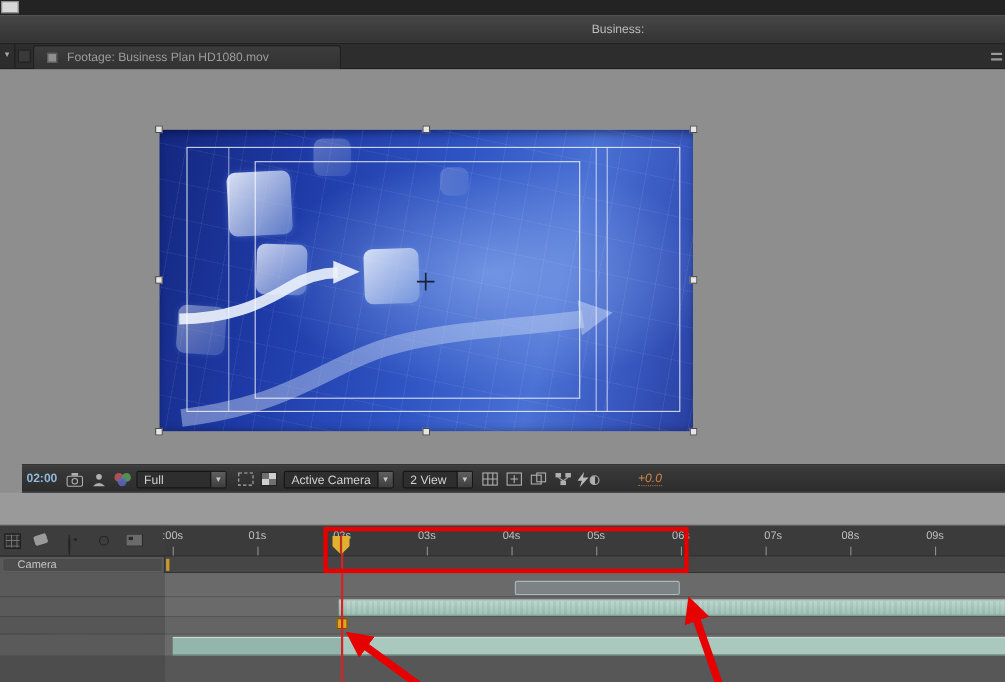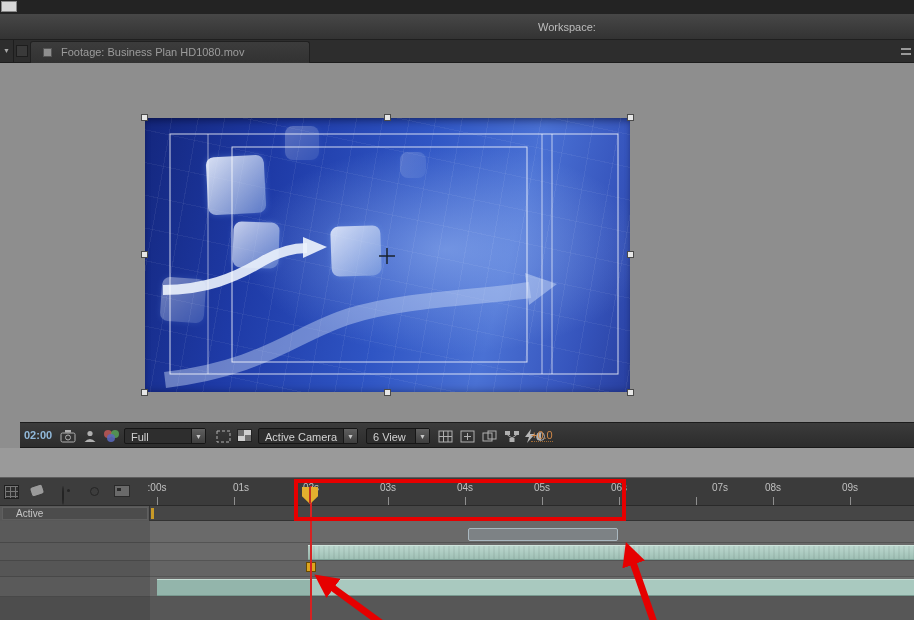--- a/index.html
+++ b/index.html
@@ -42,21 +42,21 @@
   .sq { position:absolute; border-radius:8px; background:linear-gradient(135deg, rgba(238,244,255,.95), rgba(150,180,230,.55)); box-shadow:0 0 6px rgba(120,160,240,.4); }
   .pv-svg { position:absolute; left:0; top:0; }
   .hdl { position:absolute; width:7px; height:7px; background:#e6e6e6; border:1px solid #4a4a4a; }
 
   
   .vtoolbar { position:absolute; left:0; top:422px; width:914px; height:26px; background:linear-gradient(#3b3b3b,#2c2c2c); border-top:1px solid #1c1c1c; border-bottom:1px solid #191919;margin-left:20px; }
   .timecode { position:absolute; left:4px; top:6px; font-size:11px; font-weight:bold; color:#91b9da; }
   .ticon { position:absolute; top:6px; }
   .checker { width:15px; height:13px; background:conic-gradient(#cfcfcf 0 25%, #6f6f6f 0 50%, #cfcfcf 0 75%, #6f6f6f 0); border:1px solid #232323; }
   .rgbicon i { position:absolute; width:8px; height:8px; border-radius:50%; opacity:.85; }
-  .exposure { position:absolute; left:511px; top:6px; font-size:11px; color:#d08848; border-bottom:1px dotted #a06a34; }
+  .exposure { position:absolute; left:560px; top:6px; font-size:11px; color:#d08848; border-bottom:1px dotted #a06a34;font-style:italic; }
   .halfcircle { position:absolute; left:516px; top:9px; width:9px; height:9px; border:1px solid #b0b0b0; border-radius:50%; background:linear-gradient(90deg,#b0b0b0 50%, transparent 50%); }
 
   .gapstrip { position:absolute; left:0; top:448px; width:914px; height:30px; background:#9a9a9a; border-bottom:1px solid #5d5d5d; }
 
   
   .timeline { position:absolute; left:0; top:478px; width:914px; height:142px; background:#686868; }
   .tl-left { position:absolute; left:0; top:0; width:150px; height:142px; background:#585858; border-right:1px solid #333; }
   .tl-left-header { position:absolute; left:0; top:0; width:150px; height:28px; background:#3d3d3d; border-bottom:1px solid #2a2a2a; }
   .hicon { position:absolute; top:7px; }
   .grid-ic { width:15px; height:14px; background-color:#2f2f2f; border:1px solid #1f1f1f;
@@ -102,21 +102,21 @@
 </head>
 <body>
 
 <div id="app">
 
   <div class="menustrip">
     <div class="winicon"></div>
   </div>
 
   <div class="appbar">
-    <span class="ws-label">Workspace:</span>
+    <span class="ws-label">Business:</span>
   </div>
 
   <div class="tabbar">
     <div class="tab-caret">▼</div>
     <div class="tab-box"></div>
     <div class="tab">
       <span class="tab-icon"></span>
       <span class="tab-title">Footage: Business Plan HD1080.mov</span>
     </div>
     <div class="panelmenu-icon"></div>
@@ -185,21 +185,21 @@
       <svg width="15" height="13">
           <rect x="1" y="1" width="13" height="11" fill="none" stroke="#b0b0b0" stroke-dasharray="3 2"></rect>
         </svg>
     </span>
     <span class="ticon checker" style="left:217px;"></span>
     <div class="dd" style="left:238px; top:5px; width:100px; height:16px;">
       <span class="lbl">Active Camera</span>
       <span class="caret">▼</span>
     </div>
     <div class="dd" style="left:346px; top:5px; width:64px; height:16px;">
-      <span class="lbl">6 View</span>
+      <span class="lbl">2 View</span>
       <span class="caret">▼</span>
     </div>
     <span class="ticon" style="left:418px;">
       <svg width="15" height="13">
           <rect x="1" y="1" width="13" height="11" fill="none" stroke="#b0b0b0"></rect>
           <line x1="5.5" y1="1" x2="5.5" y2="12" stroke="#b0b0b0"></line>
           <line x1="10" y1="1" x2="10" y2="12" stroke="#b0b0b0"></line>
           <line x1="1" y1="6.5" x2="14" y2="6.5" stroke="#b0b0b0"></line>
         </svg>
     </span>
@@ -239,21 +239,21 @@
   <div class="timeline">
 
     <div class="tl-left">
       <div class="tl-left-header">
         <span class="hicon grid-ic" style="left:4px;"></span>
         <span class="hicon eraser-ic" style="left:30px;"></span>
         <span class="hicon eye-ic" style="left:62px; top:9px;"></span>
         <span class="hicon circ-ic" style="left:90px; top:9px;"></span>
         <span class="hicon sw-ic" style="left:114px;"></span>
       </div>
-      <div class="parent-cell">Active</div>
+      <div class="parent-cell">Camera</div>
 
       <div class="lrow" style="top:43px; height:22px;">
         <span class="twirl right" style="top:51px; position:absolute;"></span>
         <span class="eyec" style="top:49px;"></span>
         <div class="nonedd" style="top:47px;">
           <span class="lbl">None</span>
           <span class="caret">▼</span>
         </div>
       </div>
 
@@ -273,27 +273,27 @@
         
         
       </div>
 
       <div class="tl-left-bottom"></div>
     </div>
 
     <div class="tl-right">
       <div class="ruler">
         <span class="tlabel" style="left:7px;">:00s</span>
-        <span class="tlabel" style="left:84px;text-align:right;">01s</span>
+        <span class="tlabel" style="left:84px;">01s</span>
         <span class="tlabel" style="left:161px;">02s</span>
         <span class="tlabel" style="left:238px;">03s</span>
         <span class="tlabel" style="left:315px;">04s</span>
         <span class="tlabel" style="left:392px;text-align:center;">05s</span>
         <span class="tlabel" style="left:469px;">06s</span>
-        <span class="tlabel" style="left:570px;">07s</span>
+        <span class="tlabel" style="left:546px;text-align:right;">07s</span>
         <span class="tlabel" style="left:623px;">08s</span>
         <span class="tlabel" style="left:700px;">09s</span>
         <span class="tick" style="left:7px;"></span>
         <span class="tick" style="left:84px;"></span>
         <span class="tick" style="left:161px;"></span>
         <span class="tick" style="left:238px;"></span>
         <span class="tick" style="left:315px;"></span>
         <span class="tick" style="left:392px;"></span>
         <span class="tick" style="left:469px;"></span>
         <span class="tick" style="left:546px;"></span>

